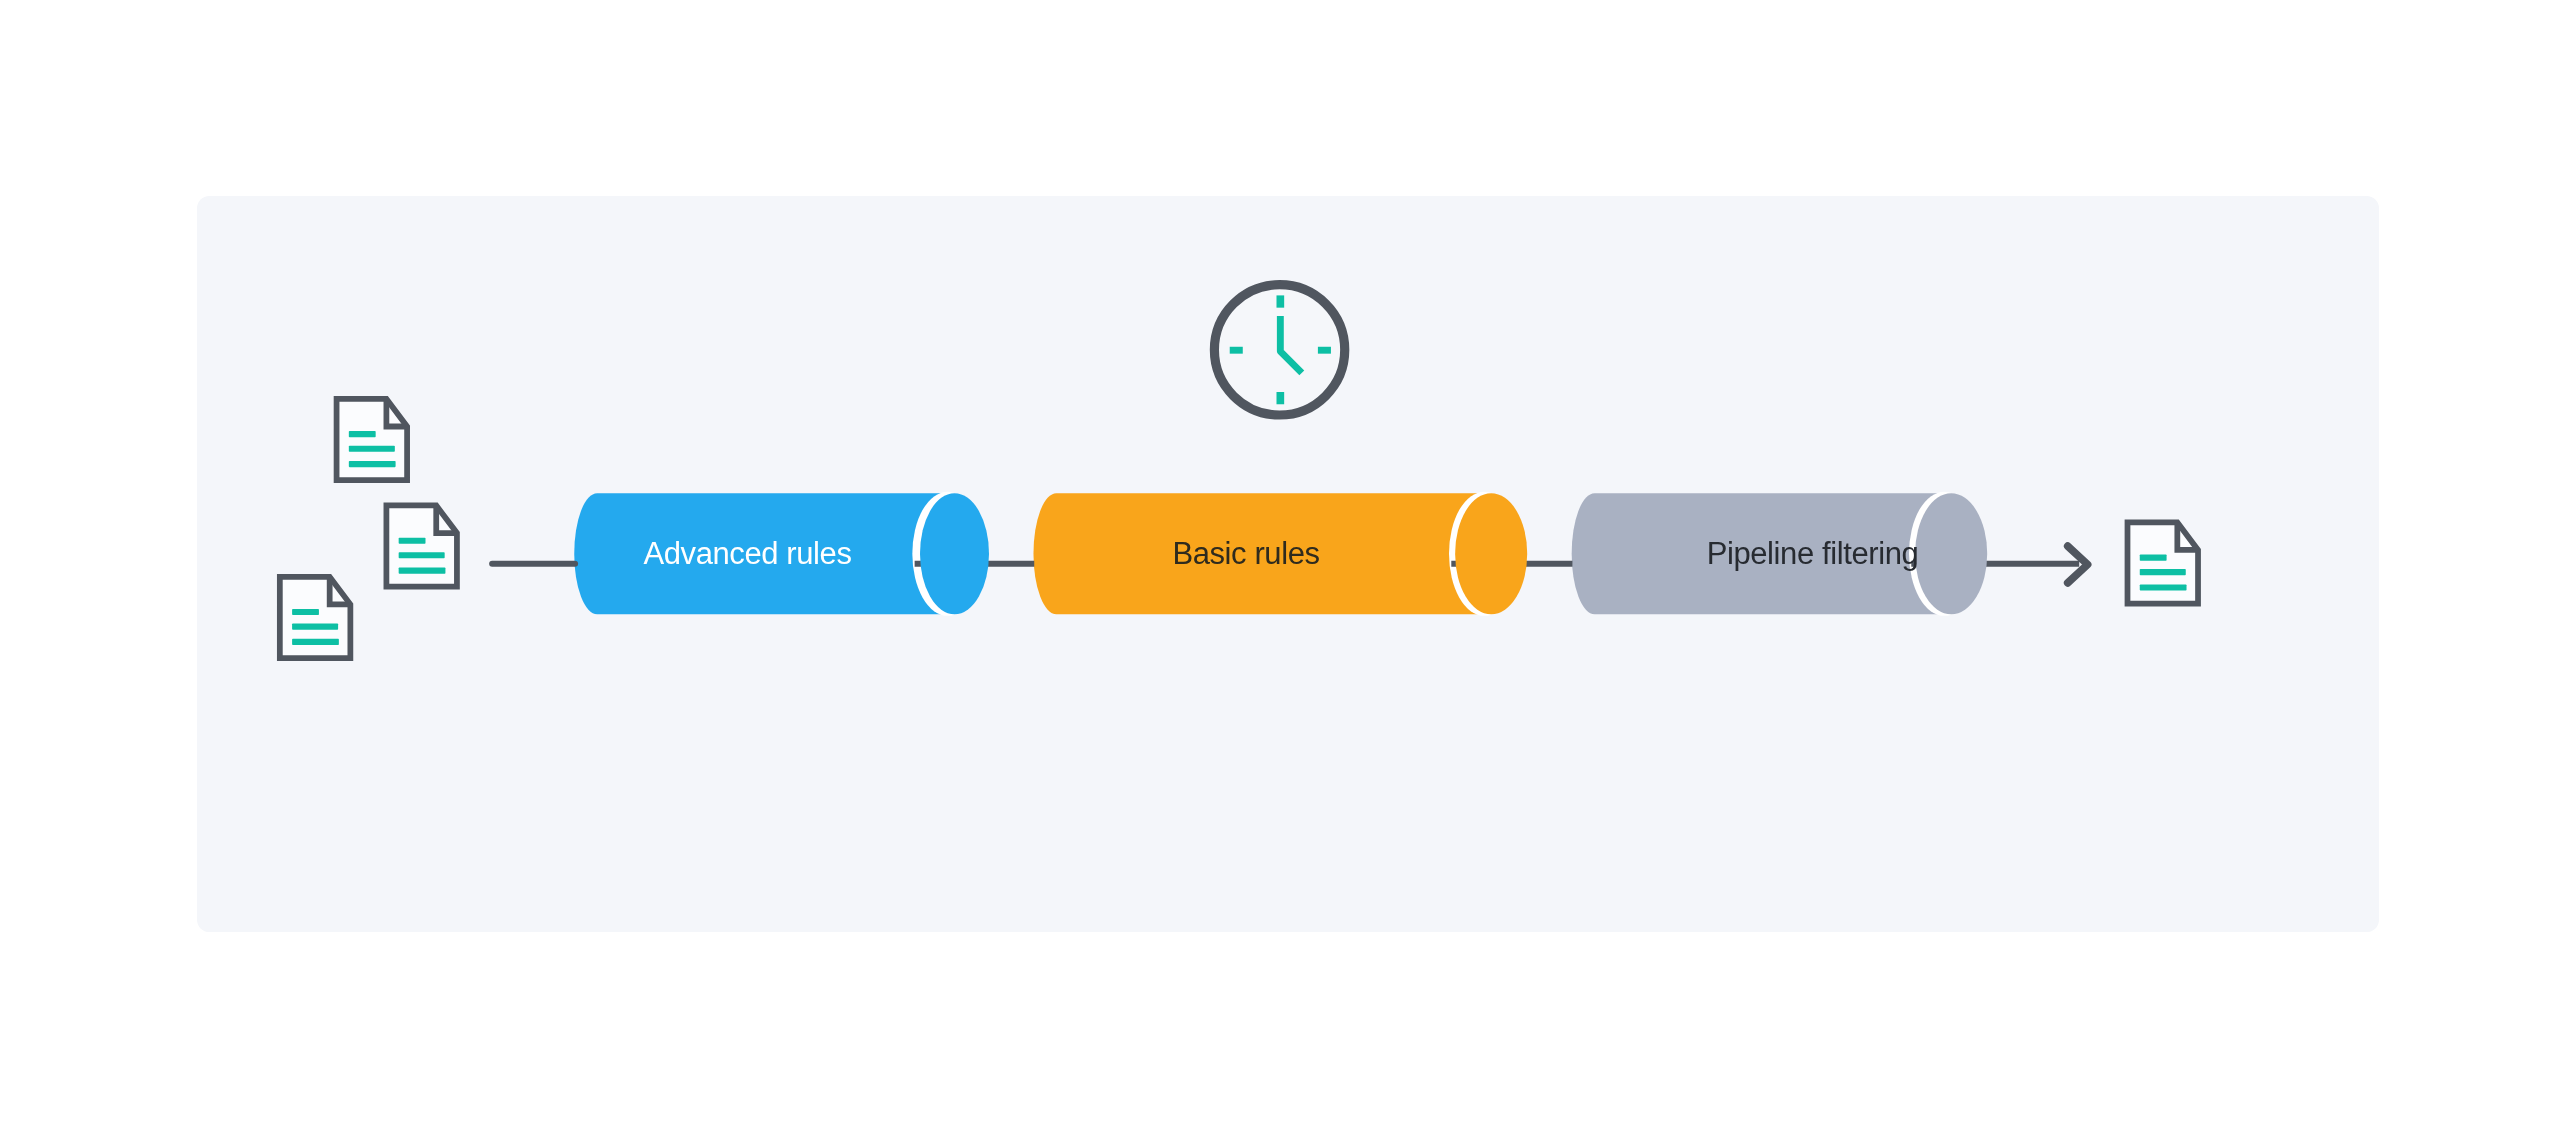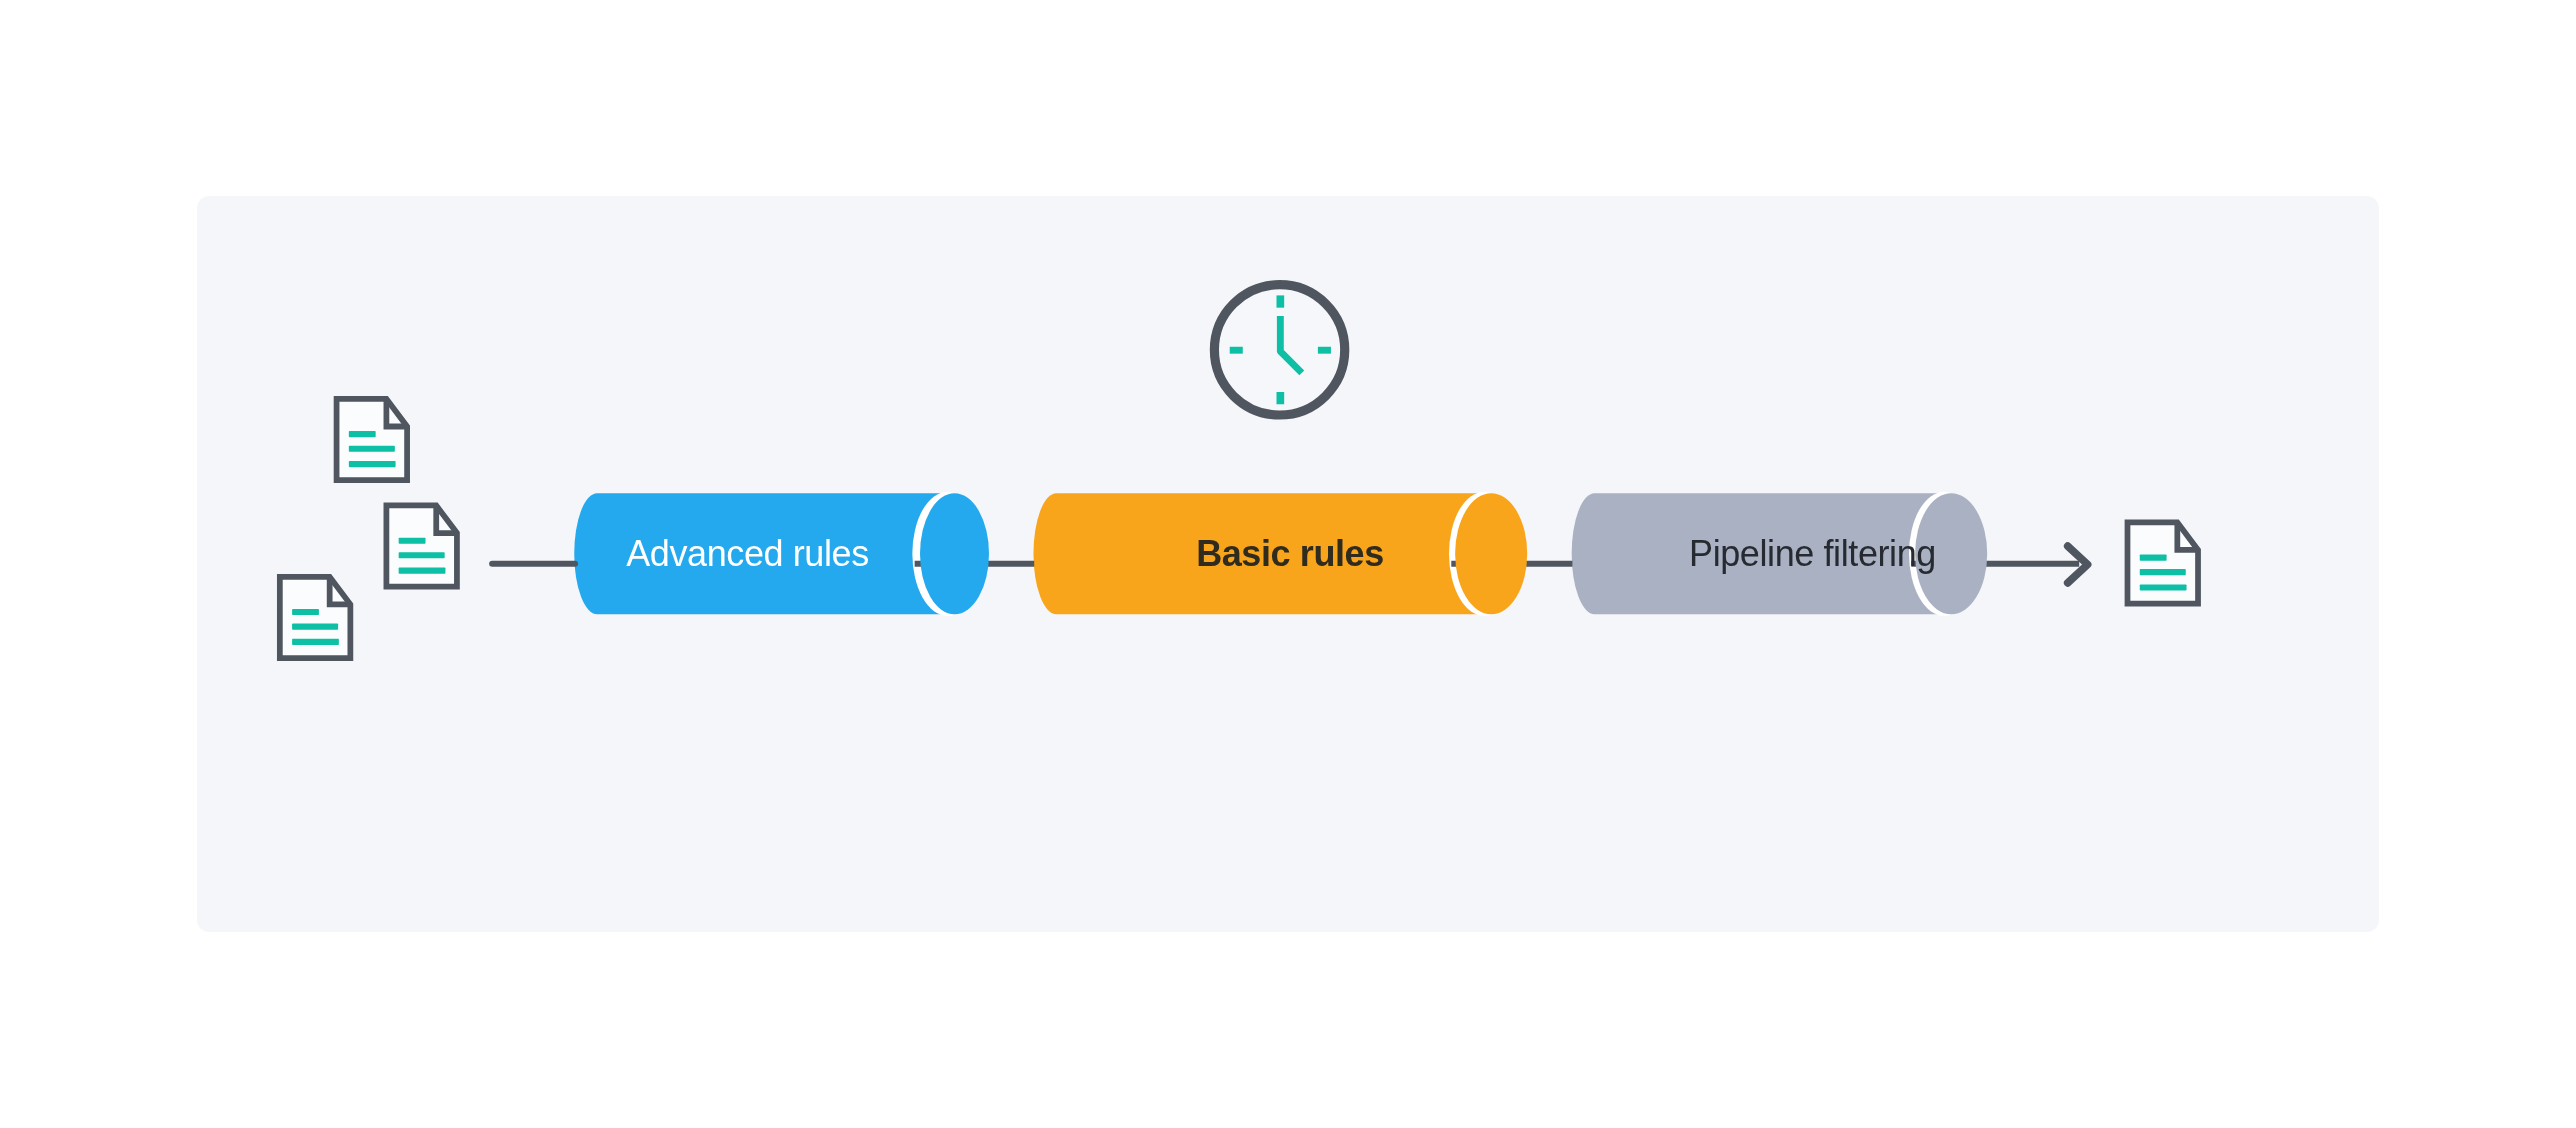--- a/index.html
+++ b/index.html
@@ -39,27 +39,27 @@
   .body-gray    { fill: var(--gray); }
   .gap-white    { fill: var(--white); }
   
   .stage-label {
     position: absolute;
     top: 494px;
     height: 120px;
     display: flex;
     align-items: center;
     justify-content: center;
-    font-size: 36px;
+    font-size: 31px;
     letter-spacing: -0.4px;
     white-space: nowrap;
     pointer-events: none;
   }
   .label-advanced { left: 575px;  width: 345px; color: var(--label_on_blue); }
-  .label-basic    { left: 1079px; width: 422px; color: var(--label_on_orange); font-weight: bold; }
+  .label-basic    { left: 1035px; width: 422px; color: var(--label_on_orange); }
   .label-pipeline { left: 1644px; width: 337px; color: var(--label_on_gray); }
 </style>
 </head>
 <body>
 
 <div class="canvas">
 
   <div class="panel"></div>
 
   <svg class="diagram" viewBox="0 0 3360 1472">

